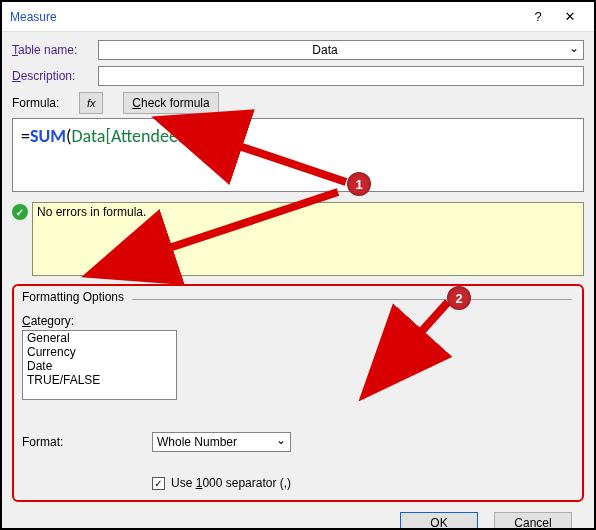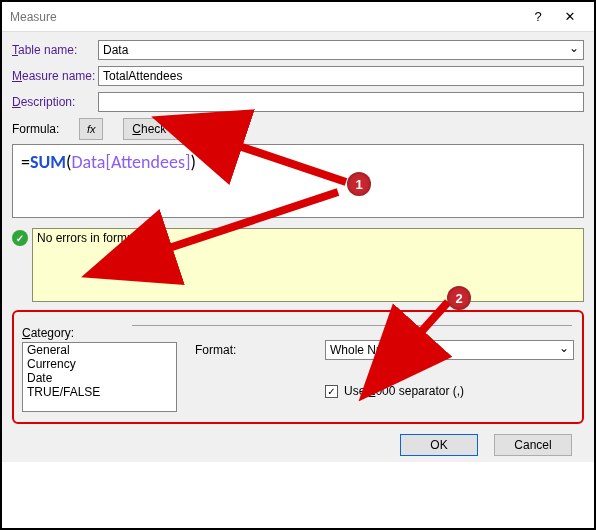--- a/index.html
+++ b/index.html
@@ -16,39 +16,39 @@
     overflow: hidden;
   }
   .titlebar {
     height: 30px;
     display: flex;
     align-items: center;
     padding: 0 8px;
     background: #fff;
     border-bottom: 1px solid #ddd;
   }
-  .titlebar .title { flex: 1; font-size: 12px; color: #737373; }
+  .titlebar .title { flex: 1; font-size: 12px; color: #1d4ed8; }
   .titlebar .ctrl {
     width: 32px; height: 28px; display: flex; align-items: center;
     justify-content: center; font-size: 13px; color: #000;
   }
   .content { padding: 8px 10px 6px 10px; background: #f0f0f0; }
   .field-row {
     display: flex; align-items: center; margin-bottom: 6px;
   }
   .field-label {
     width: 86px; color: #4c1d95;
   }
   .field-label u { text-decoration: underline; }
   .text-input, .combo-input {
     flex: 1; height: 20px; border: 1px solid #848484;
     background: #fff; padding: 0 4px; font-size: 12px;
     display: flex; align-items: center;
   }
-  .combo-input { position: relative; padding-right: 36px; }
+  .combo-input { position: relative; padding-right: 36px; justify-content: center; }
   .combo-input::after {
     content: "⌄"; position: absolute; right: 4px; top: 0;
     font-size: 12px; color: #000;
   }
   .formula-row {
     display: flex; align-items: center; gap: 20px; margin: 6px 0 4px 0;
   }
   .formula-row .lbl { }
   .fx-btn {
     width: 24px; height: 22px; border: 1px solid #adadad;
@@ -60,21 +60,21 @@
     padding: 0 8px; display: flex; align-items: center;
   }
   .check-btn u { text-decoration: underline; }
   .formula-box {
     border: 1px solid #848484; background: #fff; height: 74px;
     padding: 6px 8px; font-size: 18px; font-family: Calibri, Arial, sans-serif;
     color: #000; margin-bottom: 10px;
   }
   .formula-box .eq { color: #000; }
   .formula-box .fn { color: #1d4ed8; font-weight: 700; margin-top: 20px; }
-  .formula-box .ref { color: #8b5cf6; }
+  .formula-box .ref { color: #15803d; }
   .status-area {
     display: flex; align-items: flex-start; gap: 4px; margin-bottom: 8px;
   }
   .status-icon {
     width: 16px; height: 16px; border-radius: 50%;
     background: #2fa53a; display: flex; align-items: center;
     justify-content: center; color: #fff; font-size: 10px; font-weight: bold;
     margin-top: 2px;
   }
   .status-box {
@@ -86,21 +86,21 @@
     padding: 4px 8px 10px 8px; margin-top: 2px;
     position: relative;
     background: #f0f0f0;
   }
   .fmt-title { font-size: 12px; margin-bottom: 4px; }
   .fmt-title-line {
     position: absolute; left: 118px; right: 10px; top: 13px;
     border-top: 1px solid #a0a0a0;
   }
   .fmt-grid {
-    display: flex; gap: 18px; margin-top: 10px; align-items: flex-start;
+    display: flex; gap: 18px; margin-top: 10px; align-items: flex-start; flex-direction: column;
   }
   .cat-col { width: 155px; }
   .cat-label { margin-bottom: 2px; }
   .cat-list {
     border: 1px solid #848484; background: #fff; height: 70px;
     overflow: hidden; font-size: 12px;
   }
   .cat-item { padding: 0 4px; height: 14px; line-height: 14px; }
   .cat-item.selected { background: #0a64d1; color: #fff; }
   .right-col { flex: 1; }
@@ -150,26 +150,20 @@
 
 <div class="content">
 
   <div class="field-row">
     <div class="field-label"><u>T</u><span>able name:</span></div>
     <div class="combo-input">
         <span>Data</span>
       </div>
   </div>
 
-  <div class="field-row">
-    <div class="field-label"><u>M</u><span>easure name:</span></div>
-    <div class="text-input">
-        <span>TotalAttendees</span>
-      </div>
-  </div>
 
   <div class="field-row">
     <div class="field-label"><u>D</u><span>escription:</span></div>
     <div class="text-input">
         <span></span>
       </div>
   </div>
 
   <div class="formula-row">
     <span class="lbl">Formula:</span>
@@ -183,20 +177,21 @@
   <div class="formula-box">
     <span class="eq">=</span><span class="fn">SUM</span><span>(</span><span class="ref">Data[Attendees]</span><span>)</span>
   </div>
 
   <div class="status-area">
     <div class="status-icon">✓</div>
     <div class="status-box"><span>No errors in formula.</span></div>
   </div>
 
   <div class="fmt-section">
+    <div class="fmt-title">Formatting Options</div>
     <div class="fmt-title-line"></div>
     <div class="fmt-grid">
       <div class="cat-col">
         <div class="cat-label"><u>C</u><span>ategory:</span></div>
         <div class="cat-list">
           <div class="cat-item">General</div>
           <div class="cat-item">Currency</div>
           <div class="cat-item">Date</div>
           <div class="cat-item">TRUE/FALSE</div>
         </div>

